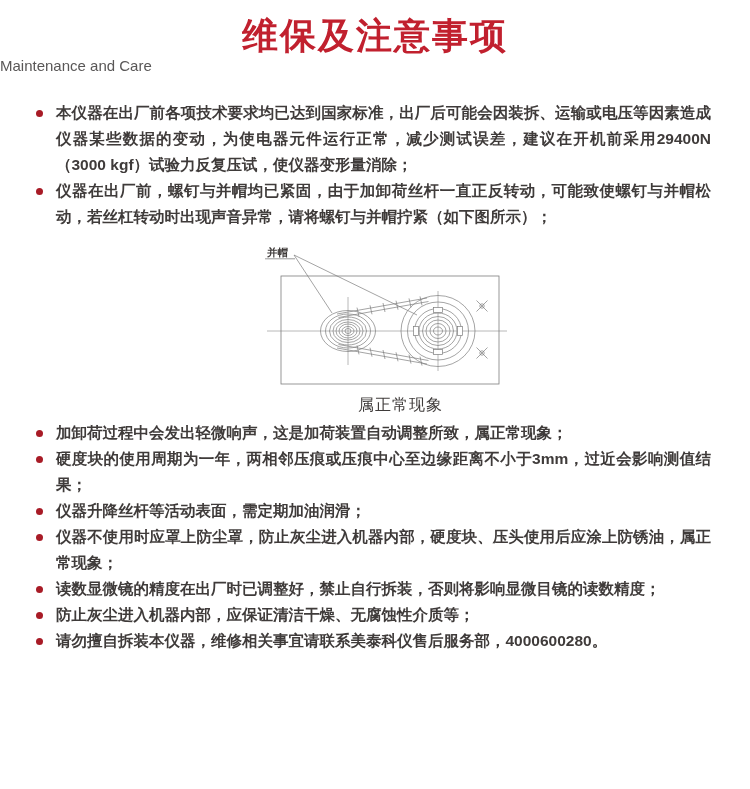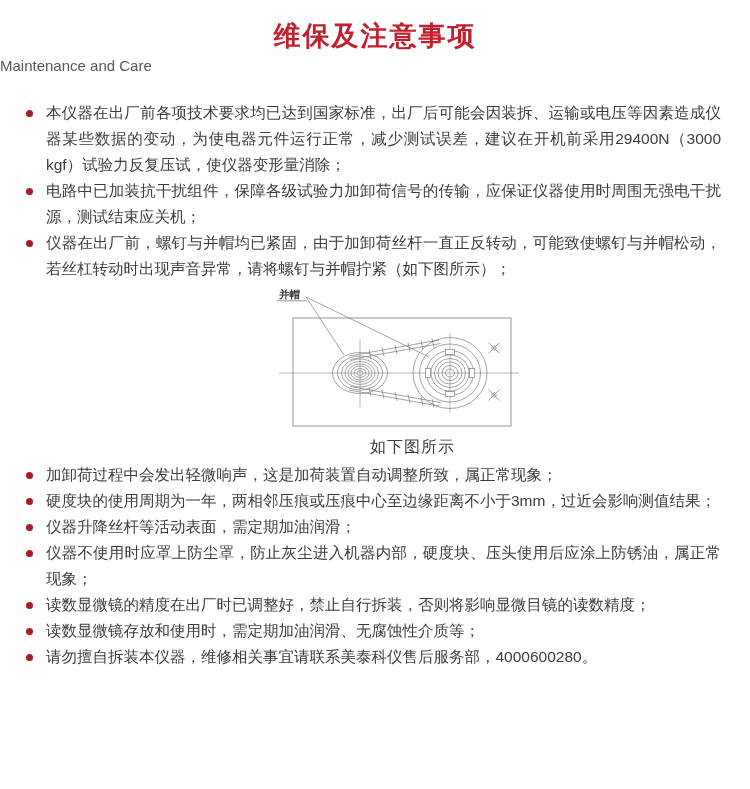--- a/index.html
+++ b/index.html
@@ -9,37 +9,38 @@
     width: 750px;
     height: 789px;
     background: #ffffff;
     font-family: "Liberation Sans", sans-serif;
     overflow: hidden;
   }
   .title {
     margin: 0;
     padding-top: 21px;
     text-align: center;
-    font-size: 27px;
+    font-size: 36px;
     line-height: 30px;
     font-weight: bold;
     letter-spacing: 2px;
     color: #c1202e;
   }
   .subtitle {
     margin-top: 5px;
     text-align: left;
     font-size: 15px;
     line-height: 20px;
     color: #595757;
   }
   ul.notes {
     list-style: none;
-    margin: 4px;
+    margin: 14px;
     padding: 0 25px 0 0;
+    font-weight: bold;
   }
   ul.notes.top { margin-top: 24px; }
   ul.notes.bottom { margin-top: 26px; }
   ul.notes li {
     position: relative;
     padding-left: 42px;
     font-size: 15.5px;
     line-height: 26px;
     color: #3f3b3a;
     text-align: justify;
@@ -47,21 +48,21 @@
   ul.notes li::before {
     content: "";
     position: absolute;
     left: 22px;
     top: 9.5px;
     width: 7px;
     height: 7px;
     border-radius: 50%;
     background: #a81b26;
   }
-  .figure { height: 150px; margin-left: 12px; }
+  .figure { height: 150px; }
   .figure svg { display: block; margin-left: 230px; }
   .fig-caption {
     margin: 2px 0 0 358px;
     font-size: 16px;
     line-height: 18px;
     color: #3f3b3a;
     letter-spacing: 1px;
   }
   .drawing-text {
     font-family: "Liberation Sans", sans-serif;
@@ -73,21 +74,20 @@
 </head>
 <body>
 
 <div class="page">
 
   <h1 class="title">维保及注意事项</h1>
   <div class="subtitle">Maintenance and Care</div>
 
   <ul class="notes top">
     <li>本仪器在出厂前各项技术要求均已达到国家标准，出厂后可能会因装拆、运输或电压等因素造成仪器某些数据的变动，为使电器元件运行正常，减少测试误差，建议在开机前采用29400N（3000 kgf）试验力反复压试，使仪器变形量消除；</li>
-    <li>电路中已加装抗干扰组件，保障各级试验力加卸荷信号的传输，应保证仪器使用时周围无强电干扰源，测试结束应关机；</li>
     <li>仪器在出厂前，螺钉与并帽均已紧固，由于加卸荷丝杆一直正反转动，可能致使螺钉与并帽松动，若丝杠转动时出现声音异常，请将螺钉与并帽拧紧（如下图所示）；</li>
   </ul>
 
   <div class="figure">
     <svg width="290" height="150" viewBox="0 0 290 150">
       <g stroke="#7d7d7d" stroke-width="0.8" fill="none">
 
         <text x="37" y="12" class="drawing-text" stroke="none">并帽</text>
         <line x1="35" y1="14.8" x2="65" y2="14.8"></line>
         <g stroke-width="0.7">
@@ -155,26 +155,26 @@
         <g stroke-width="0.7">
           <line x1="246.5" y1="56.5" x2="257.5" y2="67.5"></line>
           <line x1="257.5" y1="56.5" x2="246.5" y2="67.5"></line>
           <circle cx="252" cy="62" r="2.2"></circle>
           <line x1="246.5" y1="103.5" x2="257.5" y2="114.5"></line>
           <line x1="257.5" y1="103.5" x2="246.5" y2="114.5"></line>
           <circle cx="252" cy="109" r="2.2"></circle>
         </g>
       </g>
     </svg>
-    <div class="fig-caption">如下图所示</div>
+    <div class="fig-caption">属正常现象</div>
   </div>
 
   <ul class="notes bottom">
     <li>加卸荷过程中会发出轻微响声，这是加荷装置自动调整所致，属正常现象；</li>
     <li>硬度块的使用周期为一年，两相邻压痕或压痕中心至边缘距离不小于3mm，过近会影响测值结果；</li>
     <li>仪器升降丝杆等活动表面，需定期加油润滑；</li>
     <li>仪器不使用时应罩上防尘罩，防止灰尘进入机器内部，硬度块、压头使用后应涂上防锈油，属正常现象；</li>
     <li>读数显微镜的精度在出厂时已调整好，禁止自行拆装，否则将影响显微目镜的读数精度；</li>
-    <li>读数显微镜存放和使用时，需定期加油润滑、无腐蚀性介质等；</li>
+    <li>防止灰尘进入机器内部，应保证清洁干燥、无腐蚀性介质等；</li>
     <li>请勿擅自拆装本仪器，维修相关事宜请联系美泰科仪售后服务部，4000600280。</li>
   </ul>
 
 </div>
 
 </body></html>

